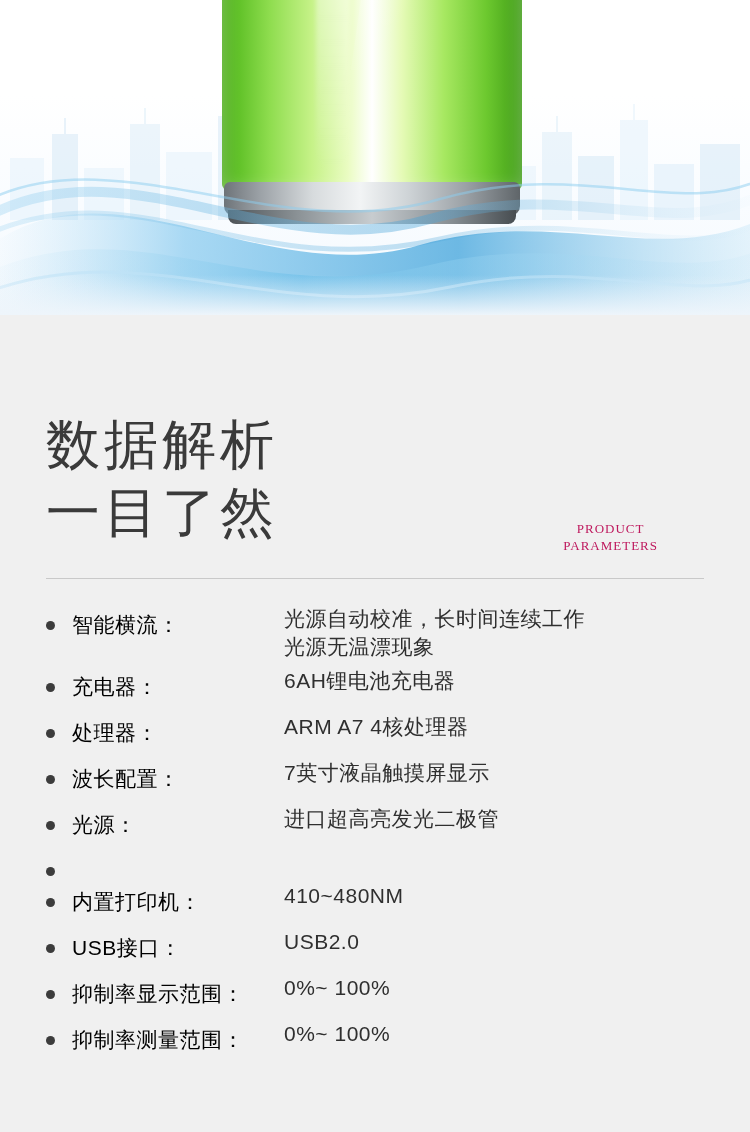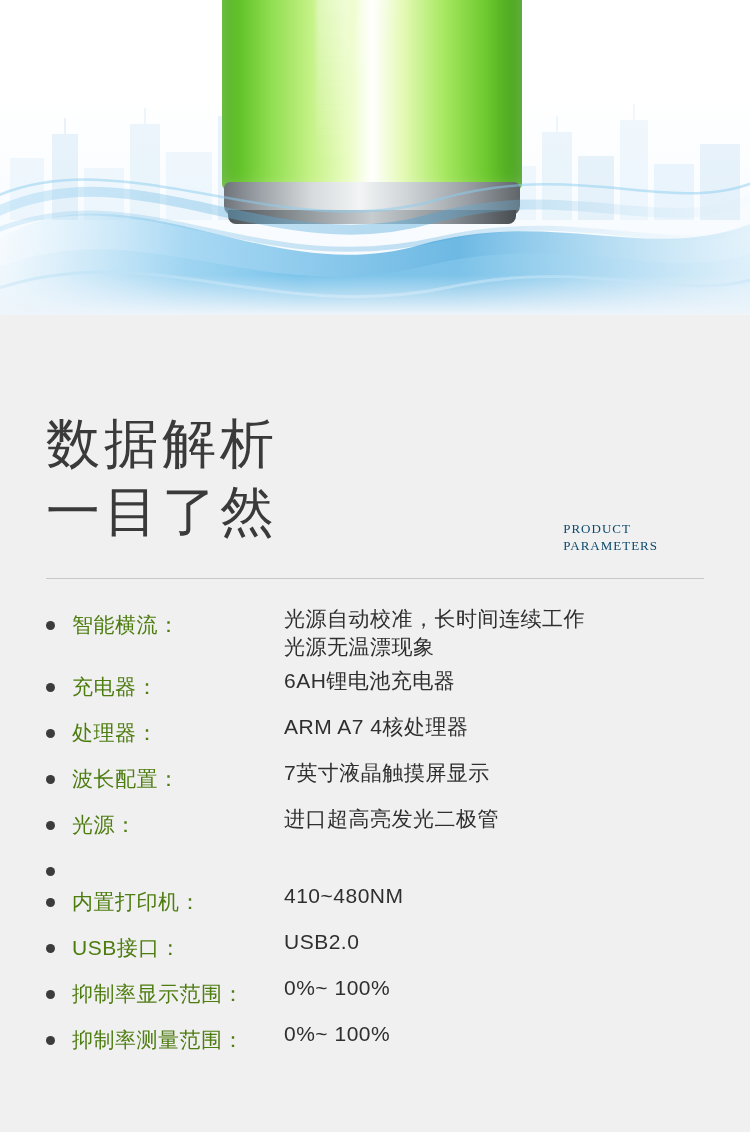--- a/index.html
+++ b/index.html
@@ -147,37 +147,37 @@
     height: 817px;
     background: #f0f0f0;
     box-sizing: border-box;
     padding: 0;
   }
   .spec-head {
     position: relative;
     padding: 95px 46px 0 46px;
   }
   .title-cn {
-    font-family: Liberation Serif, serif;
+    font-family: Liberation Sans, sans-serif;
     font-size: 54px;
     line-height: 68px;
     color: #3a3a3a;
     letter-spacing: 4px;
     font-weight: 400;
   }
   .title-en {
     position: absolute;
     right: 46px;
     bottom: 6px;
-    text-align: left;
+    text-align: center;
     font-family: "Liberation Serif", serif;
     font-size: 13px;
     line-height: 17px;
     letter-spacing: 1px;
-    color: #0c4a6e;
+    color: #be185d;
   }
   .head-row {
     position: relative;
     height: 150px;
   }
   .divider {
     margin: 18px 46px 0 46px;
     height: 1px;
     background: #c9c9c9;
   }
@@ -201,21 +201,21 @@
     display: block;
     width: 9px;
     height: 9px;
     border-radius: 50%;
     background: #3c3c3c;
   }
   .spec-label {
     flex: 0 0 212px;
     font-size: 21px;
     line-height: 40px;
-    color: #4d7c0f;
+    color: #000000;
     font-family: "Liberation Sans", sans-serif;
     letter-spacing: .5px;
   }
   .spec-value {
     flex: 1 1 auto;
     font-size: 21px;
     line-height: 28px;
     color: #2f2f2f;
     font-family: "Liberation Sans", sans-serif;
     letter-spacing: .5px;

